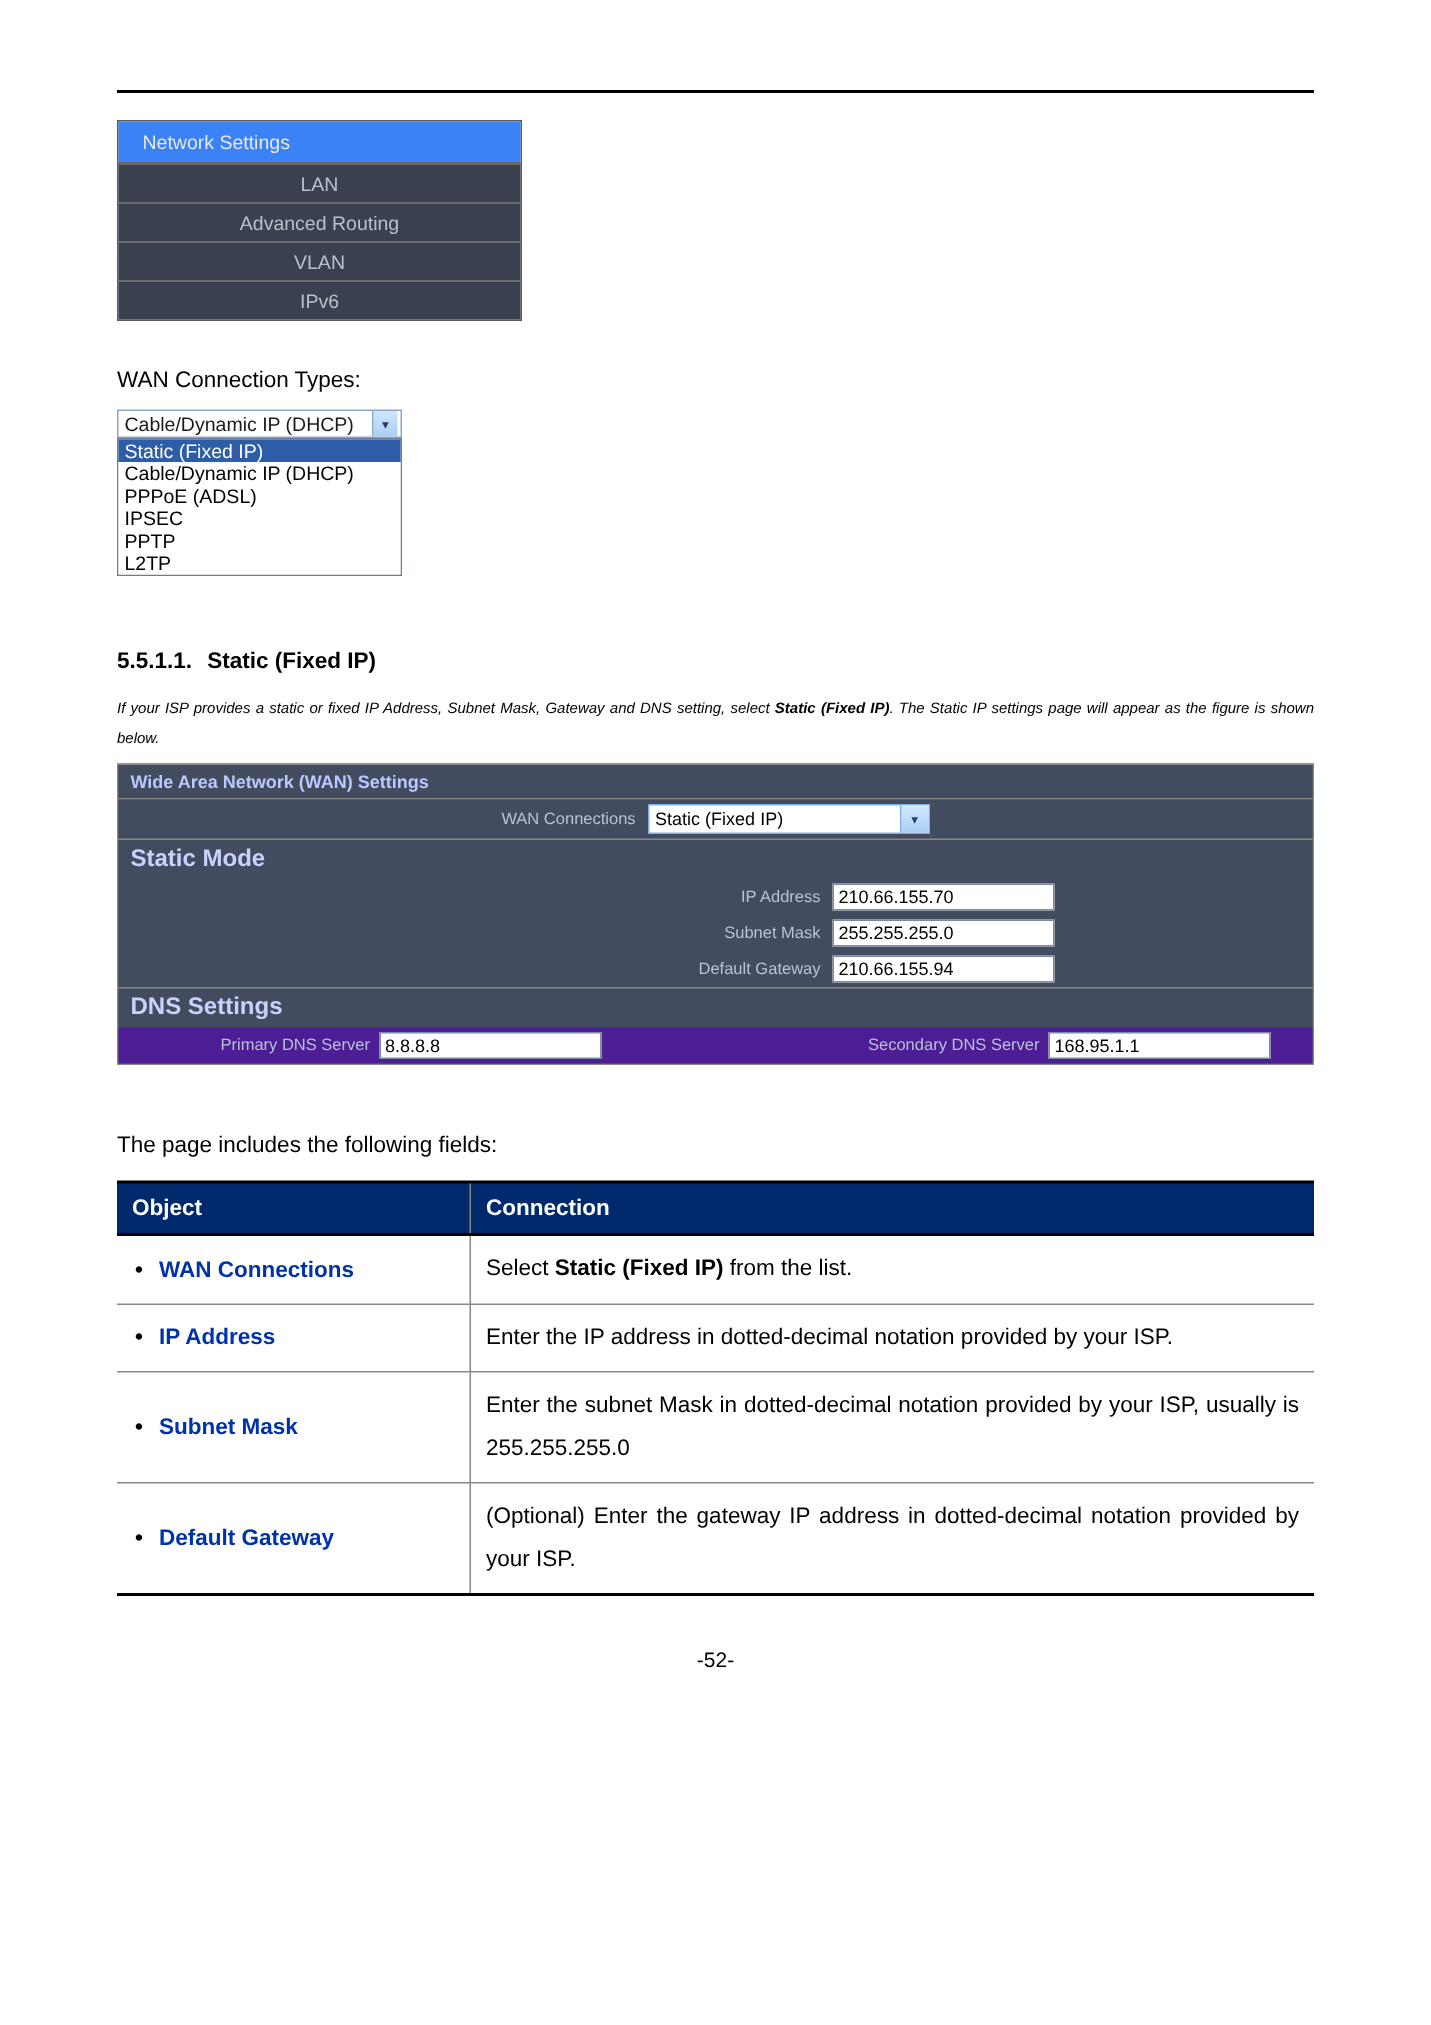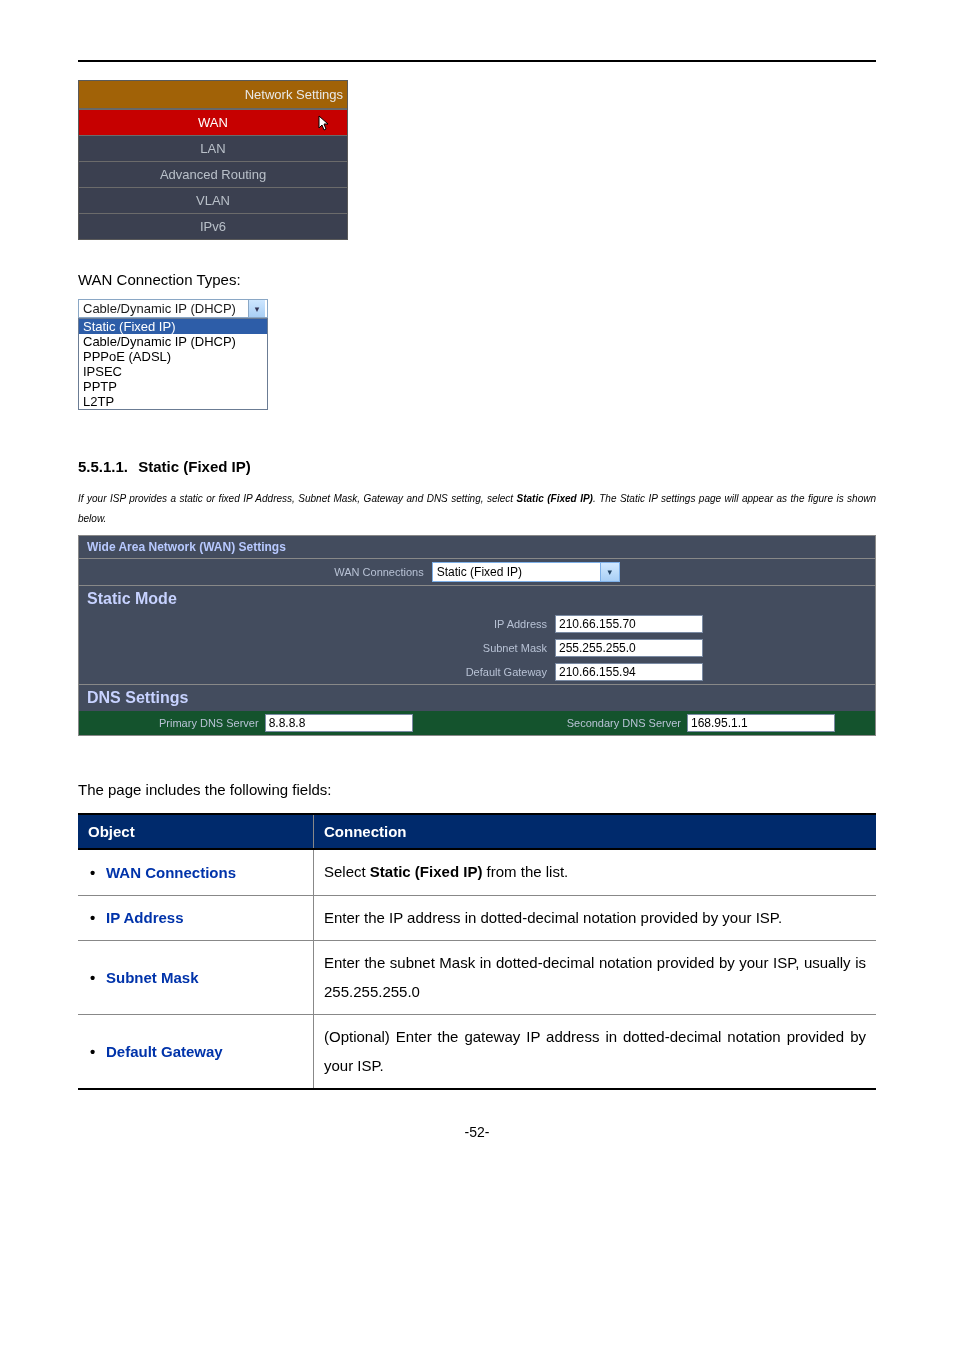--- a/index.html
+++ b/index.html
@@ -21,24 +21,24 @@
   }
 
   
   .netset {
     margin-left: 78px;
     width: 268px;
     border: 1px solid #5a5a5a;
     font-size: 13px;
   }
   .netset .hdr {
-    background: #a16207;
+    background: #3b82f6;
     color: #e8e8e8;
-    text-align: right;
-    padding: 6px 4px;
+    text-align: left;
+    padding: 6px 16px;
     border-bottom: 1px solid #666;
   }
   .netset .row {
     background: #3b4050;
     color: #b9c0c9;
     text-align: center;
     padding: 5px 0;
     border-top: 1px solid #6b6b6b;
     position: relative;
   }
@@ -160,21 +160,21 @@
     background: linear-gradient(#d2e9ff,#a9cff5);
     border-left:1px solid #7eb0e8;
     display:flex;align-items:center;justify-content:center;
     font-size:9px; color:#246;
   }
   .panel input.v {
     background:#fff; color:#000; border:1px solid #7a8aa3;
     height:16px; font-size:12px; padding:0 3px; width:140px;
   }
   .panel .dnsrow {
-    display:flex; align-items:flex-end; padding:3px 20px; background:#14532d;
+    display:flex; align-items:flex-end; padding:3px 8px; background:#4c1d95;
   }
   .panel .dnsrow .cell {
     display:flex; align-items:center; gap:6px;
   }
   .panel .dnsrow .cell label { color:#b8c2d5; font-size:11px; }
   .panel .btns {
     padding: 8px 0;
     display:flex; justify-content:center; gap:12px;
     border-top: 1px solid #888;
     background:#434c5e;
@@ -246,28 +246,20 @@
 </style>
 </head>
 <body>
 
 <div class="page">
 
   <hr class="hr-top">
 
   <div class="netset">
     <div class="hdr">Network Settings</div>
-    <div class="row active">
-      <span>WAN</span>
-      <span class="cursor">
-        <svg width="18" height="20" viewBox="0 0 18 20">
-          <path d="M4 2 L4 14 L7 11 L9 16 L11 15 L9 10 L13 10 Z" fill="#fff" stroke="#000" stroke-width="1"></path>
-        </svg>
-      </span>
-    </div>
     <div class="row"><span>LAN</span></div>
     <div class="row"><span>Advanced Routing</span></div>
     <div class="row"><span>VLAN</span></div>
     <div class="row"><span>IPv6</span></div>
   </div>
 
   <p class="body-text" style="margin-top:26px;">WAN Connection Types:</p>
 
   <div class="ddwrap">
     <div class="dd-top">

